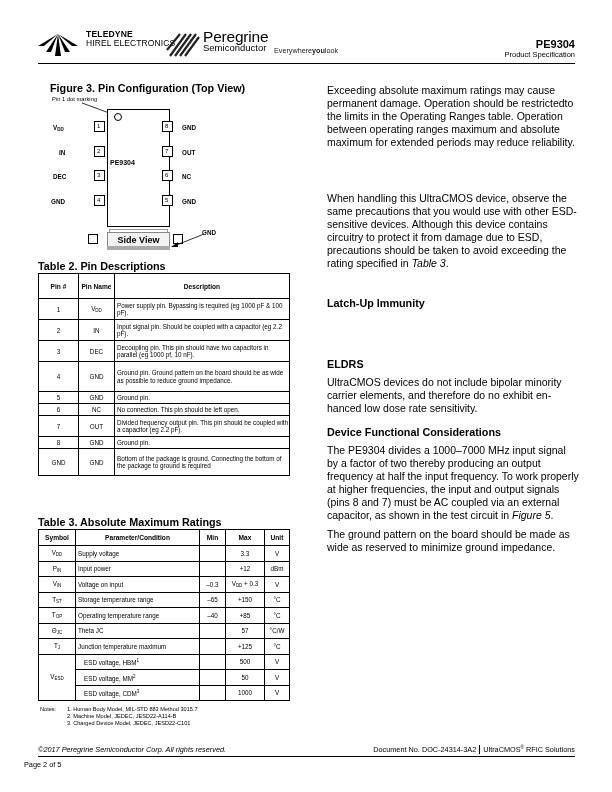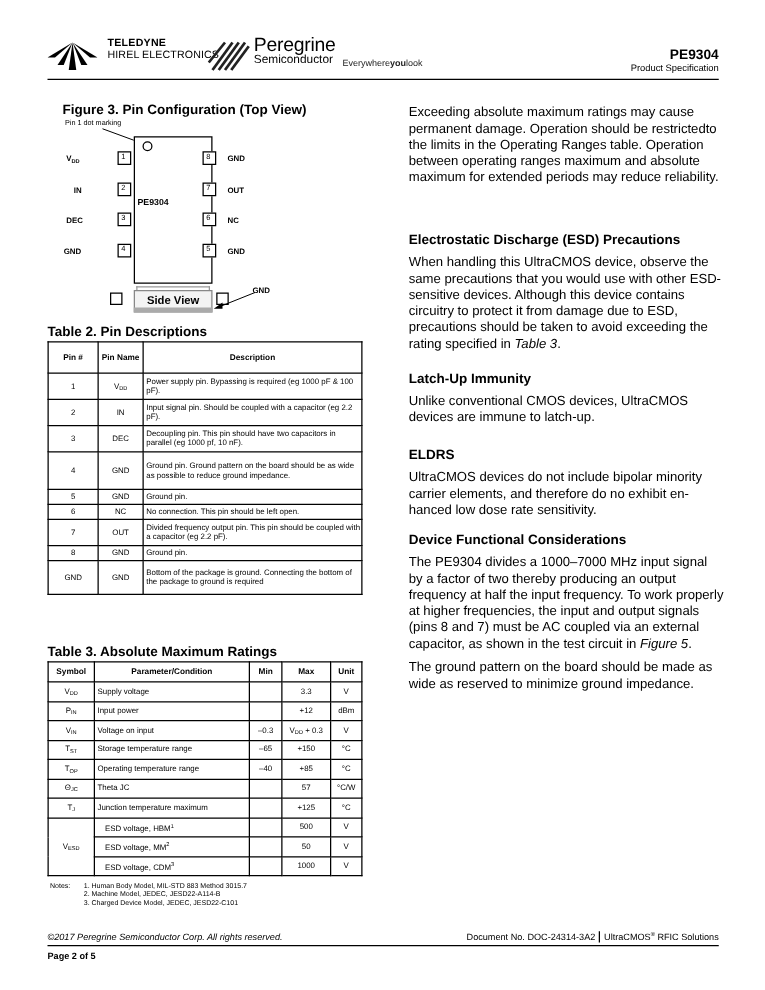--- a/index.html
+++ b/index.html
@@ -56,21 +56,21 @@
   
   .rcol { position: absolute; left: 327px; width: 252px; }
   .rcol p { font-size: 10.5px; line-height: 13px; }
   .rcol h3 { font-size: 10.8px; font-weight: bold; }
 
   
   .footer-line { position: absolute; left: 38px; top: 756px; width: 537px; border-top: 1px solid #000; }
   .footer-left { position: absolute; left: 38px; top: 745px; font-size: 7.3px; font-style: italic; }
   .footer-right { position: absolute; right: 37px; top: 745px; font-size: 7.3px; }
   .footer-right .sep { display:inline-block; border-left: 1px solid #000; height: 9px; vertical-align: -2px; margin: 0 3px; }
-  .page-num { position: absolute; left: 38px; top: 760px; font-size: 7.3px; font-weight: bold; }
+  .page-num { position: absolute; left: 24px; top: 760px; font-size: 7.3px; font-weight: normal; }
 </style>
 </head>
 <body>
 
 <div class="header">
   <svg class="teledyne-logo" viewBox="0 0 40 24">
     <polygon points="20,2 0,14 6,14" fill="#000"></polygon>
     <polygon points="20,2 8,20 13,20" fill="#000"></polygon>
     <polygon points="20,2 17,24 23,24" fill="#000"></polygon>
     <polygon points="20,2 27,20 32,20" fill="#000"></polygon>
@@ -285,27 +285,25 @@
     <div>2. Machine Model, JEDEC, JESD22-A114-B</div>
     <div>3. Charged Device Model, JEDEC, JESD22-C101</div>
   </div>
 </div>
 
 <div class="rcol" style="top:84px;">
   <p>Exceeding absolute maximum ratings may cause permanent damage. Operation should be restrictedto the limits in the Operating Ranges table. Operation between operating ranges maximum and absolute maximum for extended periods may reduce reliability.</p>
 </div>
 
 <div class="rcol" style="top:186px;">
-  <h3>Electrostatic Discharge (ESD) Precautions</h3>
   <p style="margin-top:6px;"><span>When handling this UltraCMOS device, observe the same precautions that you would use with other ESD-sensitive devices. Although this device contains circuitry to protect it from damage due to ESD, precautions should be taken to avoid exceeding the rating specified in </span><i>Table 3</i>.</p>
 </div>
 
 <div class="rcol" style="top:297px;">
   <h3>Latch-Up Immunity</h3>
-  <p style="margin-top:6px;">Unlike conventional CMOS devices, UltraCMOS devices are immune to latch-up.</p>
 </div>
 
 <div class="rcol" style="top:358px;">
   <h3>ELDRS</h3>
   <p style="margin-top:6px;">UltraCMOS devices do not include bipolar minority carrier elements, and therefore do no exhibit en-hanced low dose rate sensitivity.</p>
 </div>
 
 <div class="rcol" style="top:426px;">
   <h3>Device Functional Considerations</h3>
   <p style="margin-top:6px;"><span>The PE9304 divides a 1000–7000 MHz input signal by a factor of two thereby producing an output frequency at half the input frequency. To work properly at higher frequencies, the input and output signals (pins 8 and 7) must be AC coupled via an external capacitor, as shown in the test circuit in </span><i>Figure 5</i>.</p>

